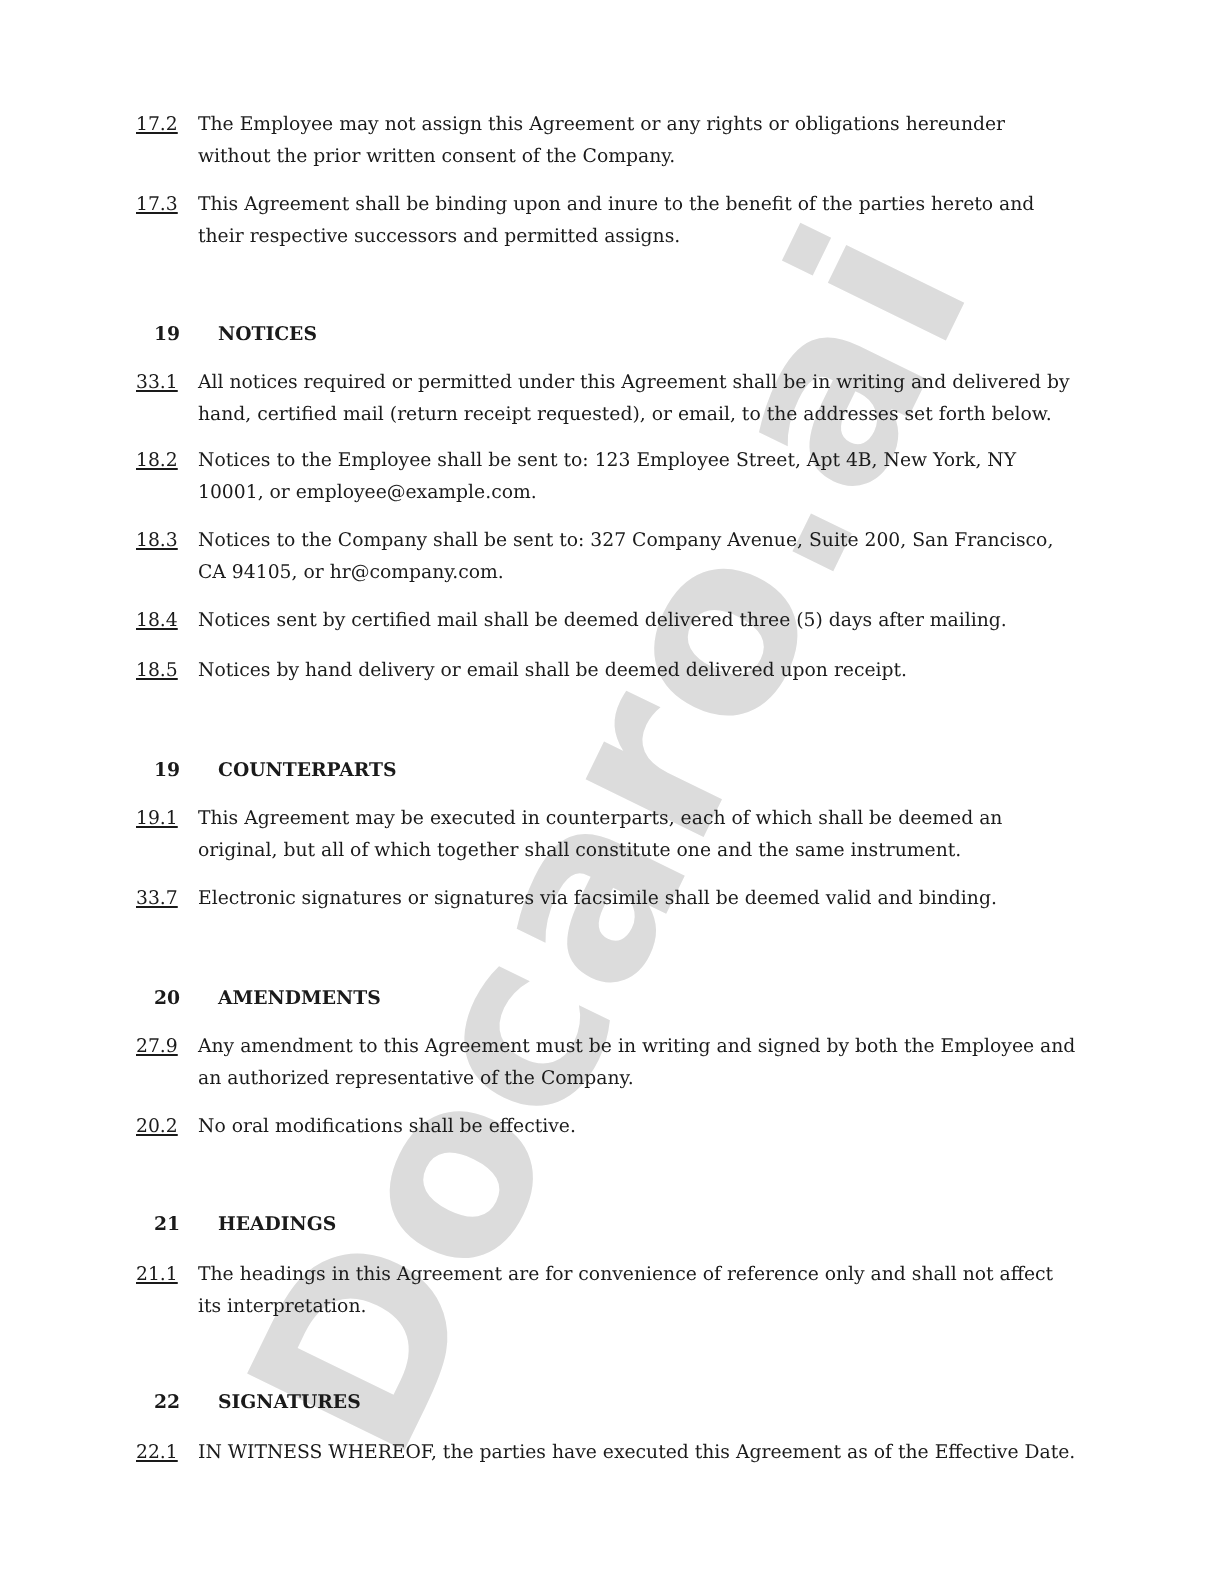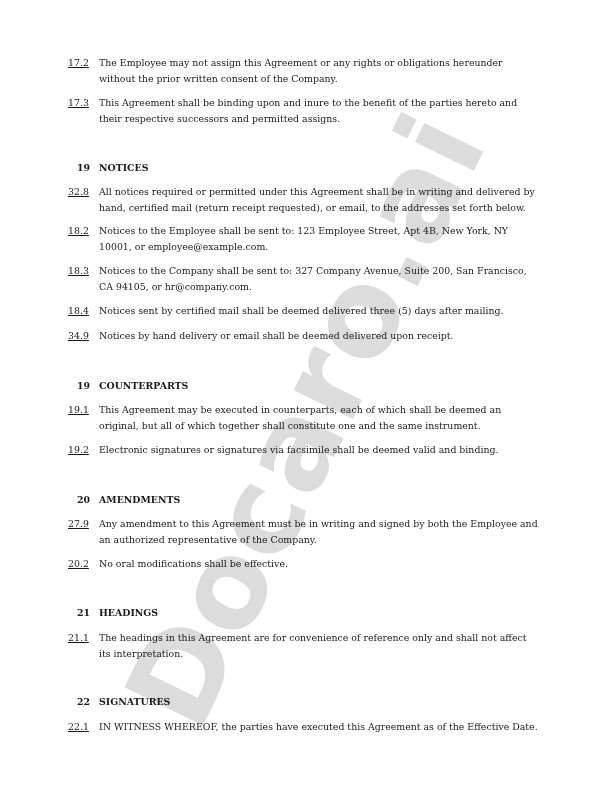--- a/index.html
+++ b/index.html
@@ -8,21 +8,21 @@
     .page { position: absolute; left: 0; top: 0; width: 612px; height: 792px; }
     .watermark { position: absolute; left: 306px; top: 420px; transform: translate(-50%, -50%) rotate(-64deg);
       font-family: "DejaVu Sans", "Liberation Sans", sans-serif; font-weight: bold; font-size: 120px;
       color: #dcdcdc; white-space: nowrap; letter-spacing: 2px; z-index: 0; pointer-events: none; }
     .content { position: absolute; left: 0; top: 0; width: 612px; z-index: 1; }
     .clause { position: absolute; left: 68px; width: 470px; font-size: 9.4px; line-height: 15.5px; }
     .clause .num { position: absolute; left: 0; top: 0; width: 30px; text-decoration: underline; }
     .clause .txt { position: absolute; left: 31px; top: 0; width: 440px; }
     .heading { position: absolute; left: 68px; font-size: 9.4px; font-weight: bold; line-height: 15px; }
     .heading .num { position: absolute; left: 0; width: 22px; text-align: right; }
-    .heading .txt { position: absolute; left: 31px; white-space: nowrap; }
+    .heading .txt { position: absolute; left: 41px; white-space: nowrap; }
   </style>
 </head>
 <body>
 
 <div class="page">
   <div class="watermark">Docaro.ai</div>
 
   <div class="content">
 
     <div class="clause" style="top:55px;">
@@ -32,50 +32,50 @@
     <div class="clause" style="top:95px;">
       <span class="num">17.3</span>
       <span class="txt">This Agreement shall be binding upon and inure to the benefit of the parties hereto and their respective successors and permitted assigns.</span>
     </div>
 
     <div class="heading" style="top:160px;">
       <span class="num">19</span>
       <span class="txt">NOTICES</span>
     </div>
     <div class="clause" style="top:184px;">
-      <span class="num">32.8</span>
+      <span class="num">33.1</span>
       <span class="txt">All notices required or permitted under this Agreement shall be in writing and delivered by hand, certified mail (return receipt requested), or email, to the addresses set forth below.</span>
     </div>
     <div class="clause" style="top:223px;">
       <span class="num">18.2</span>
       <span class="txt">Notices to the Employee shall be sent to: 123 Employee Street, Apt 4B, New York, NY 10001, or employee@example.com.</span>
     </div>
     <div class="clause" style="top:263px;">
       <span class="num">18.3</span>
       <span class="txt">Notices to the Company shall be sent to: 327 Company Avenue, Suite 200, San Francisco, CA 94105, or hr@company.com.</span>
     </div>
     <div class="clause" style="top:303px;">
       <span class="num">18.4</span>
       <span class="txt">Notices sent by certified mail shall be deemed delivered three (5) days after mailing.</span>
     </div>
     <div class="clause" style="top:328px;">
-      <span class="num">34.9</span>
+      <span class="num">18.5</span>
       <span class="txt">Notices by hand delivery or email shall be deemed delivered upon receipt.</span>
     </div>
 
     <div class="heading" style="top:378px;">
       <span class="num">19</span>
       <span class="txt">COUNTERPARTS</span>
     </div>
     <div class="clause" style="top:402px;">
       <span class="num">19.1</span>
       <span class="txt">This Agreement may be executed in counterparts, each of which shall be deemed an original, but all of which together shall constitute one and the same instrument.</span>
     </div>
     <div class="clause" style="top:442px;">
-      <span class="num">19.2</span>
+      <span class="num">33.7</span>
       <span class="txt">Electronic signatures or signatures via facsimile shall be deemed valid and binding.</span>
     </div>
 
     <div class="heading" style="top:492px;">
       <span class="num">20</span>
       <span class="txt">AMENDMENTS</span>
     </div>
     <div class="clause" style="top:516px;">
       <span class="num">27.9</span>
       <span class="txt">Any amendment to this Agreement must be in writing and signed by both the Employee and an authorized representative of the Company.</span>

